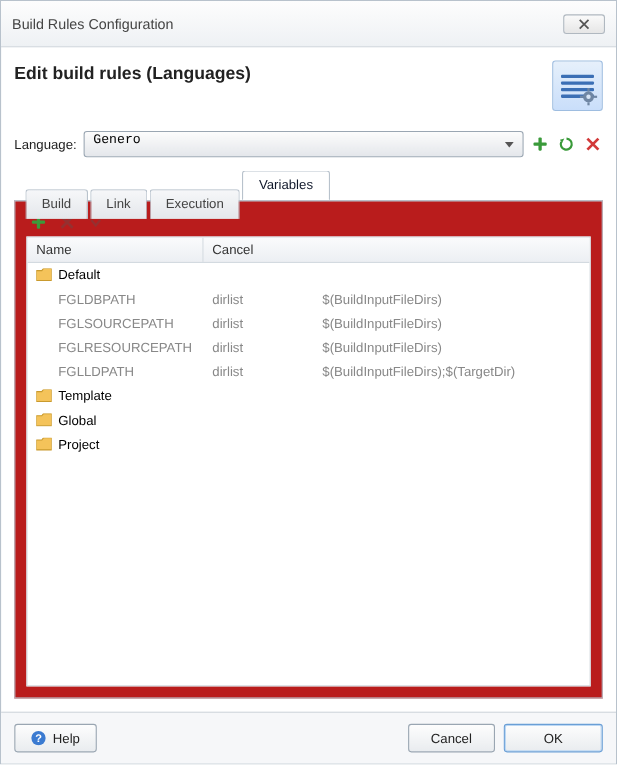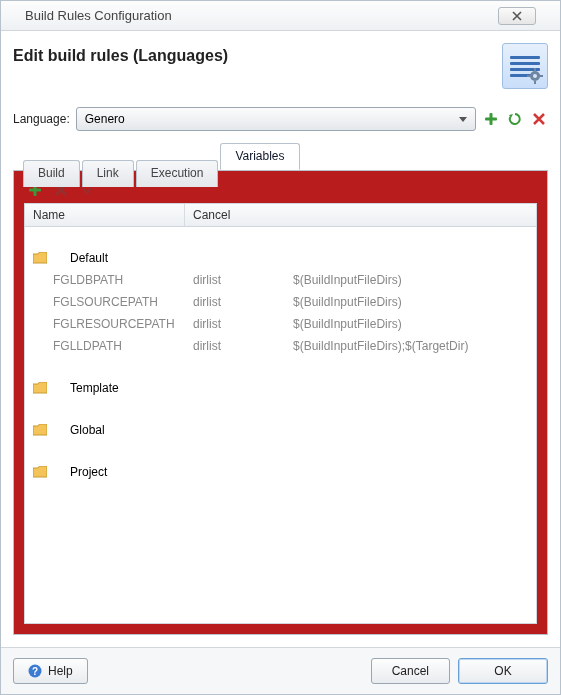--- a/index.html
+++ b/index.html
@@ -15,26 +15,26 @@
   }
   .window {
     width: 561px;
     height: 695px;
     border: 1px solid #b8c2cc;
     background: #fff;
     display: flex;
     flex-direction: column;
   }
   .titlebar {
-    height: 30px;
+    height: 42px;
     background: linear-gradient(#fdfdfd, #eef1f4);
     border-bottom: 1px solid #d0d6dc;
     display: flex;
     align-items: center;
-    padding: 0 24px;
+    padding: 0 10px;
     justify-content: space-between;
   }
   .titlebar-text {
     flex: 1;
     font-size: 13px;
     color: #444;
   }
   .close-btn {
     width: 38px;
     height: 18px;
@@ -93,24 +93,24 @@
     margin-bottom: 12px;
   }
   .lang-label { color: #222; }
   .lang-select {
     flex: 1;
     height: 24px;
     border: 1px solid #9aa6b2;
     border-radius: 3px;
     background: linear-gradient(#fcfcfc,#e4e7eb);
     display: flex;
-    align-items: center;
     padding: 0 8px 0 8px;
     position: relative;
     cursor: pointer;
+    font-family: Liberation Mono, monospace;
   }
   .lang-select::after {
     content: "";
     position: absolute;
     right: 8px;
     top: 50%;
     margin-top: -2px;
     border-left: 4px solid transparent;
     border-right: 4px solid transparent;
     border-top: 5px solid #555;
@@ -182,23 +182,22 @@
   }
   .col-name { width: 160px; }
   .col-type { width: 100px; }
   .col-value { flex:1; border-right:none !important; }
   .row {
     display:flex;
     padding: 2px 0;
   }
   .row > div { padding: 2px 8px; }
   .folder-row .col-name {
-    display:flex; align-items:center; gap:23px;
+    display:flex; align-items:center; gap:6px;
     color:#000;
-    margin-top:20px;
   }
   .folder-row .col-type, .folder-row .col-value { color:transparent; }
   .child-row { color:#888; }
   .child-row .col-name { padding-left: 28px; }
   .folder-icon {
     width:14px; height:12px; display:inline-block;
   }
   .bottom-bar {
     border-top:1px solid #d0d6dc;
     padding:10px 12px;

